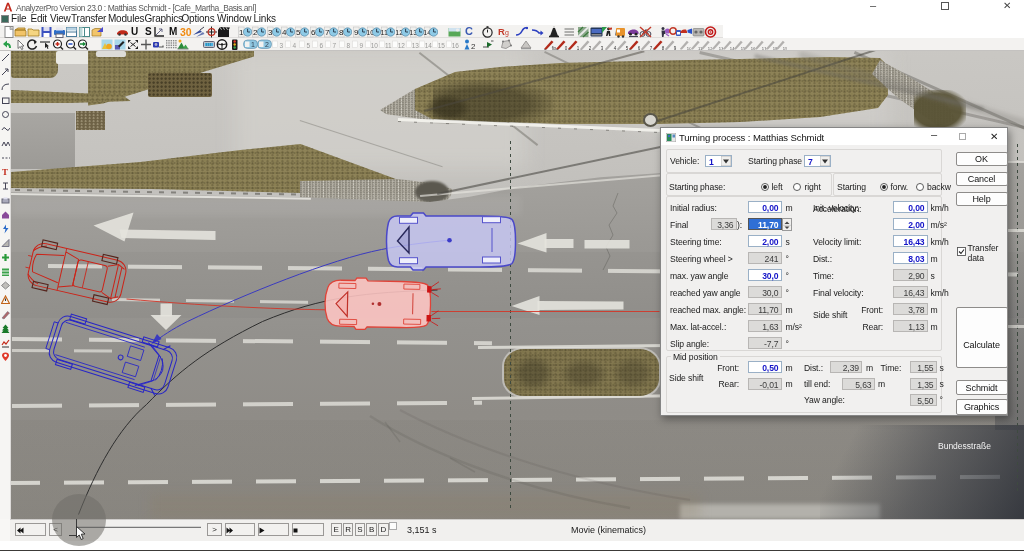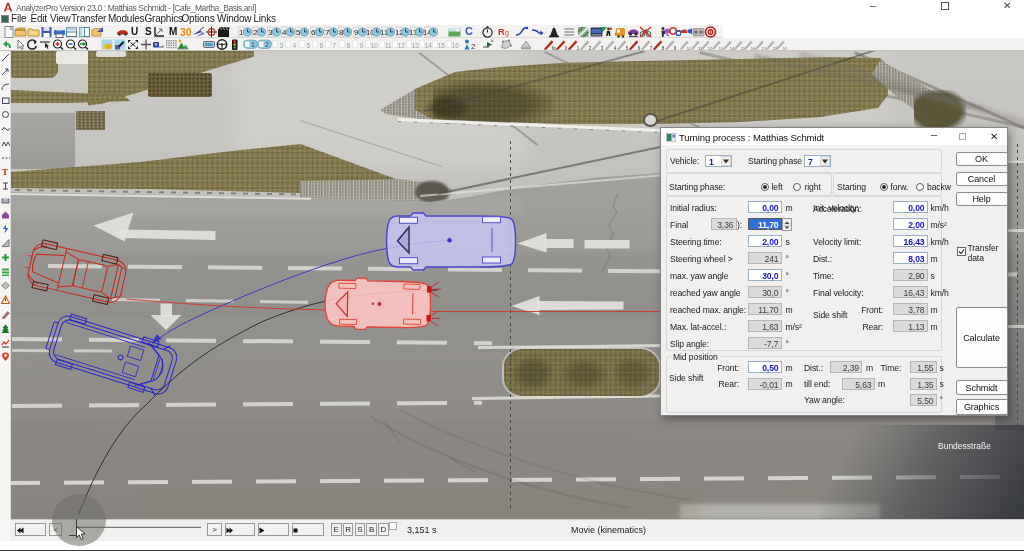--- a/index.html
+++ b/index.html
@@ -994,17 +994,17 @@
 <div class="bt" style="left:294.5px;top:24.3px;width:52px;height:14px;font-size:9px;line-height:13px">OK</div>
 <div class="bt" style="left:294.5px;top:44.3px;width:52px;height:14px;font-size:9px;line-height:13px">Cancel</div>
 <div class="bt" style="left:294.5px;top:63.8px;width:52px;height:14px;font-size:9px;line-height:13px">Help</div>
 <svg class="ab" style="left:295.5px;top:119px" width="9" height="9" viewBox="0 0 9 9">
         <rect x="0.5" y="0.5" width="8" height="8" fill="#fff" stroke="#555" stroke-width="0.9"></rect>
         <path d="M2,4.5 L4,6.5 L7,2.5" stroke="#222" stroke-width="1.1" fill="none"></path>
       </svg>
 <span class="lb" style="left:306.5px;top:115px">Transfer</span>
 <span class="lb" style="left:306.5px;top:124.5px">data</span>
 <div class="bt" style="left:294.5px;top:179px;width:52px;height:61px;font-size:9px">
-        <div style="margin-top:25px">Calculate</div>
+        <div style="margin-top:32px">Calculate</div>
       </div>
 <div class="bt" style="left:294.5px;top:251.5px;width:52px;height:15px;font-size:9px;line-height:14px">Schmidt</div>
 <div class="bt" style="left:294.5px;top:271px;width:52px;height:16px;font-size:9px;line-height:15px">Graphics</div>
 </div>
 </div>
 </body></html>

